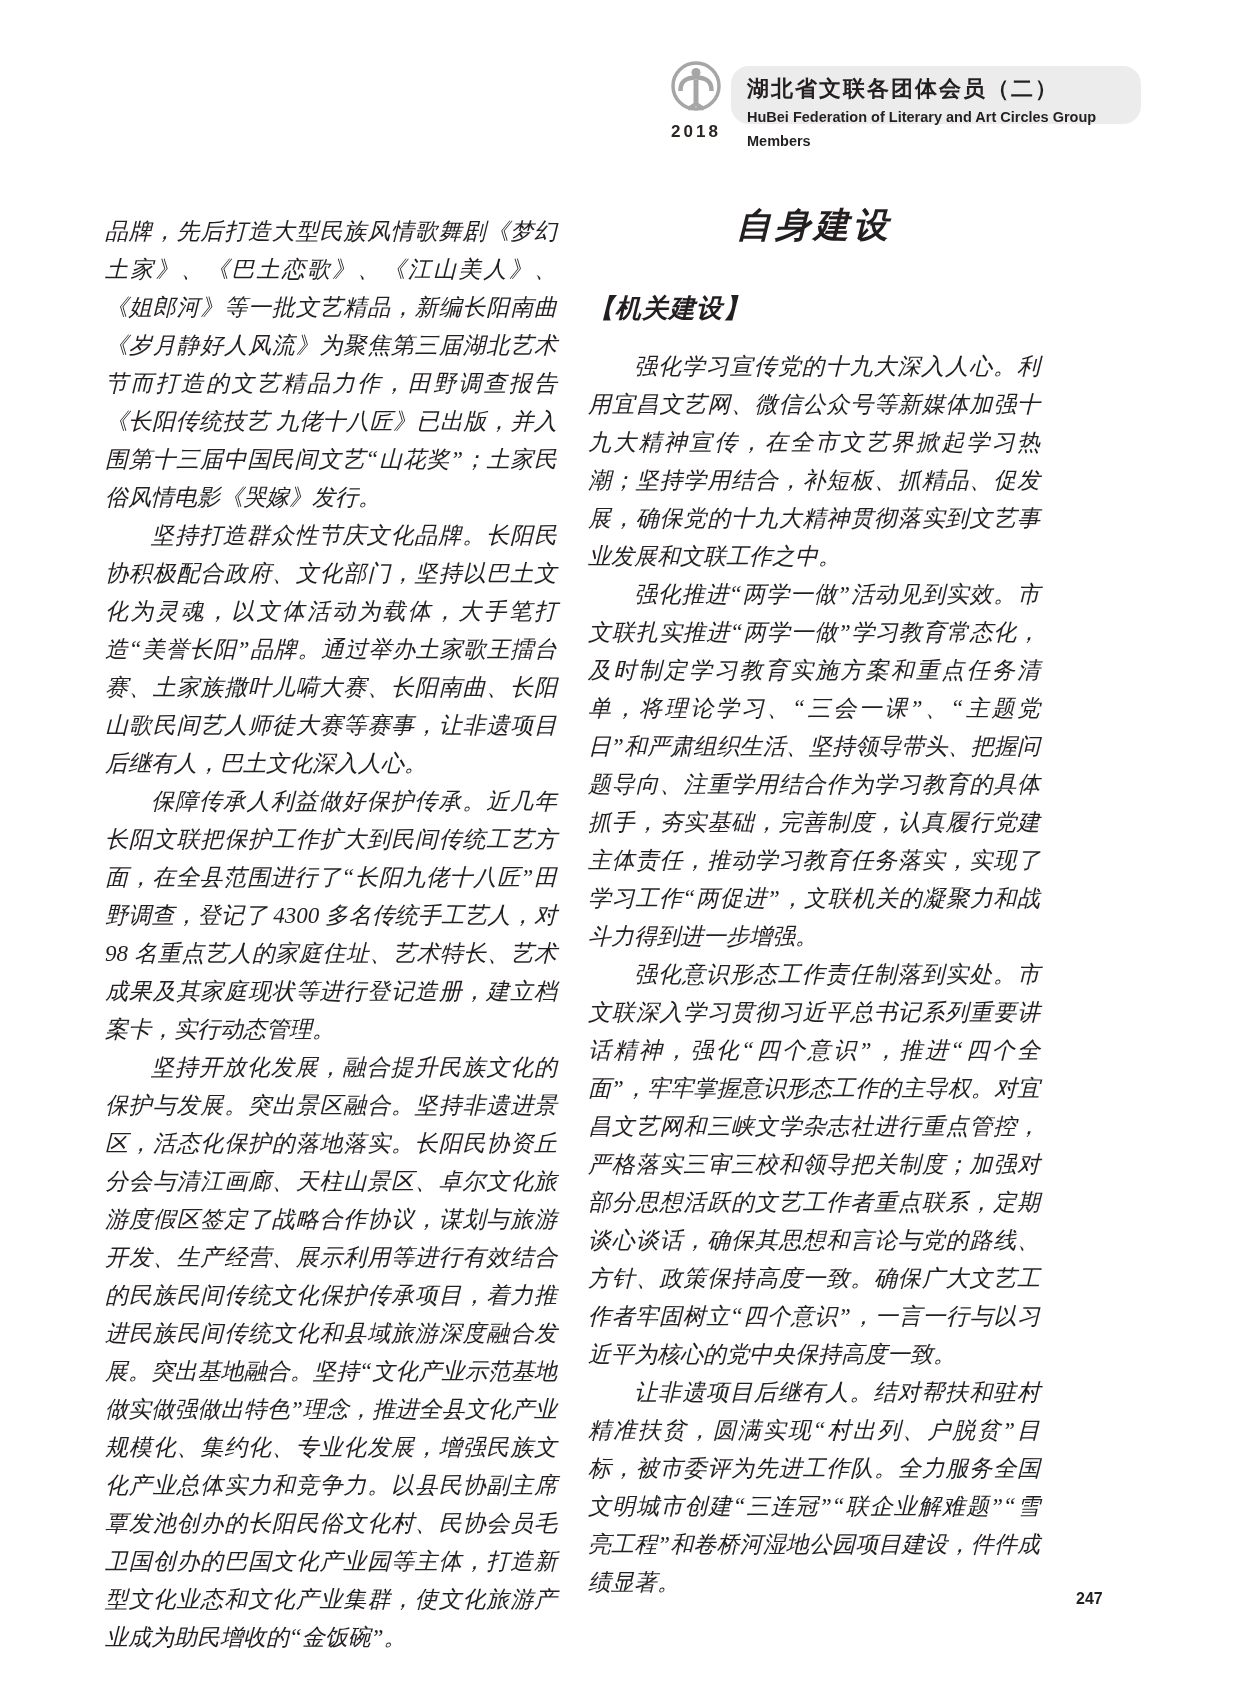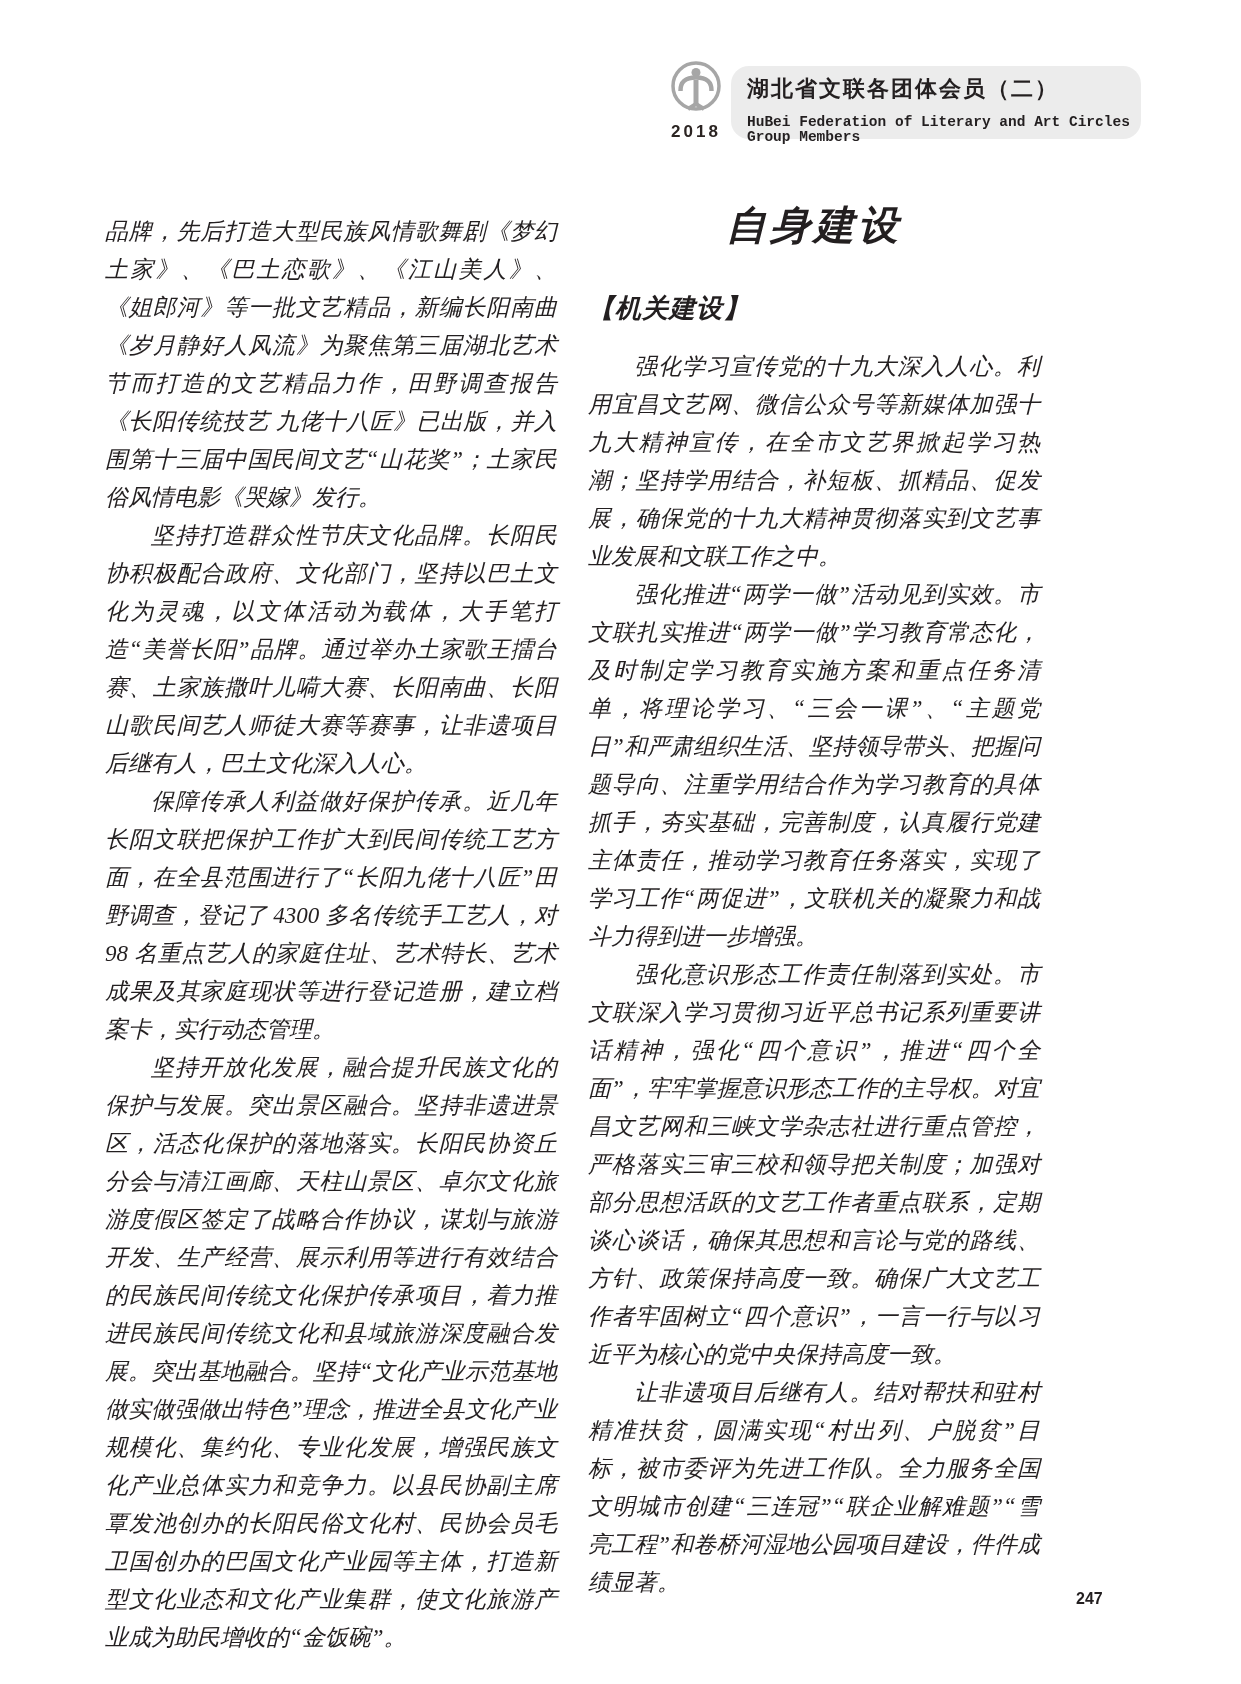--- a/index.html
+++ b/index.html
@@ -13,41 +13,41 @@
     overflow:hidden;
   }
   
   .logo-wrap{position:absolute;left:668px;top:60px;width:56px;text-align:center;}
   .logo-year{
     margin-top:2px;
     font-family:"Liberation Sans", sans-serif;
     font-weight:bold;font-size:17px;letter-spacing:3px;color:#2b2422;
   }
   .banner{
-    position:absolute;left:731px;top:66px;width:410px;height:73px;
+    position:absolute;left:731px;top:66px;width:410px;height:58px;
     background:#ececec;border-radius:18px;box-sizing:border-box;
     padding:9px 0 0 16px;
   }
   .banner-cn{
     font-family:"Liberation Sans", sans-serif;
     font-weight:bold;font-size:22px;letter-spacing:2px;color:#231f20;line-height:28px;
   }
   .banner-en{
-    font-family:Liberation Mono, monospace;
-    font-weight:bold;font-size:14.5px;color:#231f20;line-height:15px;margin-top:12px;
+    font-family:Liberation Sans, sans-serif;
+    font-weight:bold;font-size:14.5px;color:#231f20;line-height:24px;margin-top:2px;
   }
   
   .col{position:absolute;width:452px;font-size:23px;line-height:38px;text-align:justify;font-style:italic;}
   .col p{margin:0;padding:0;}
   .col p.indent{text-indent:2em;}
   .left-col{left:105px;top:213px;}
   .right-col{left:588px;top:200px;}
   .section-title{
     font-family:"Liberation Sans", sans-serif;
-    font-weight:bold;font-size:40px;line-height:50px;
+    font-weight:bold;font-size:35px;line-height:50px;
     text-align:center;margin:0;color:#231f20;letter-spacing:4px;
   }
   .subsection{
     font-family:"Liberation Sans", sans-serif;
     font-weight:bold;font-size:26px;line-height:32px;
     margin:42px 0 0 0;color:#231f20;letter-spacing:1px;text-align:left;
   }
   .right-col .body-text{margin-top:24px;}
   
   .page-number{

